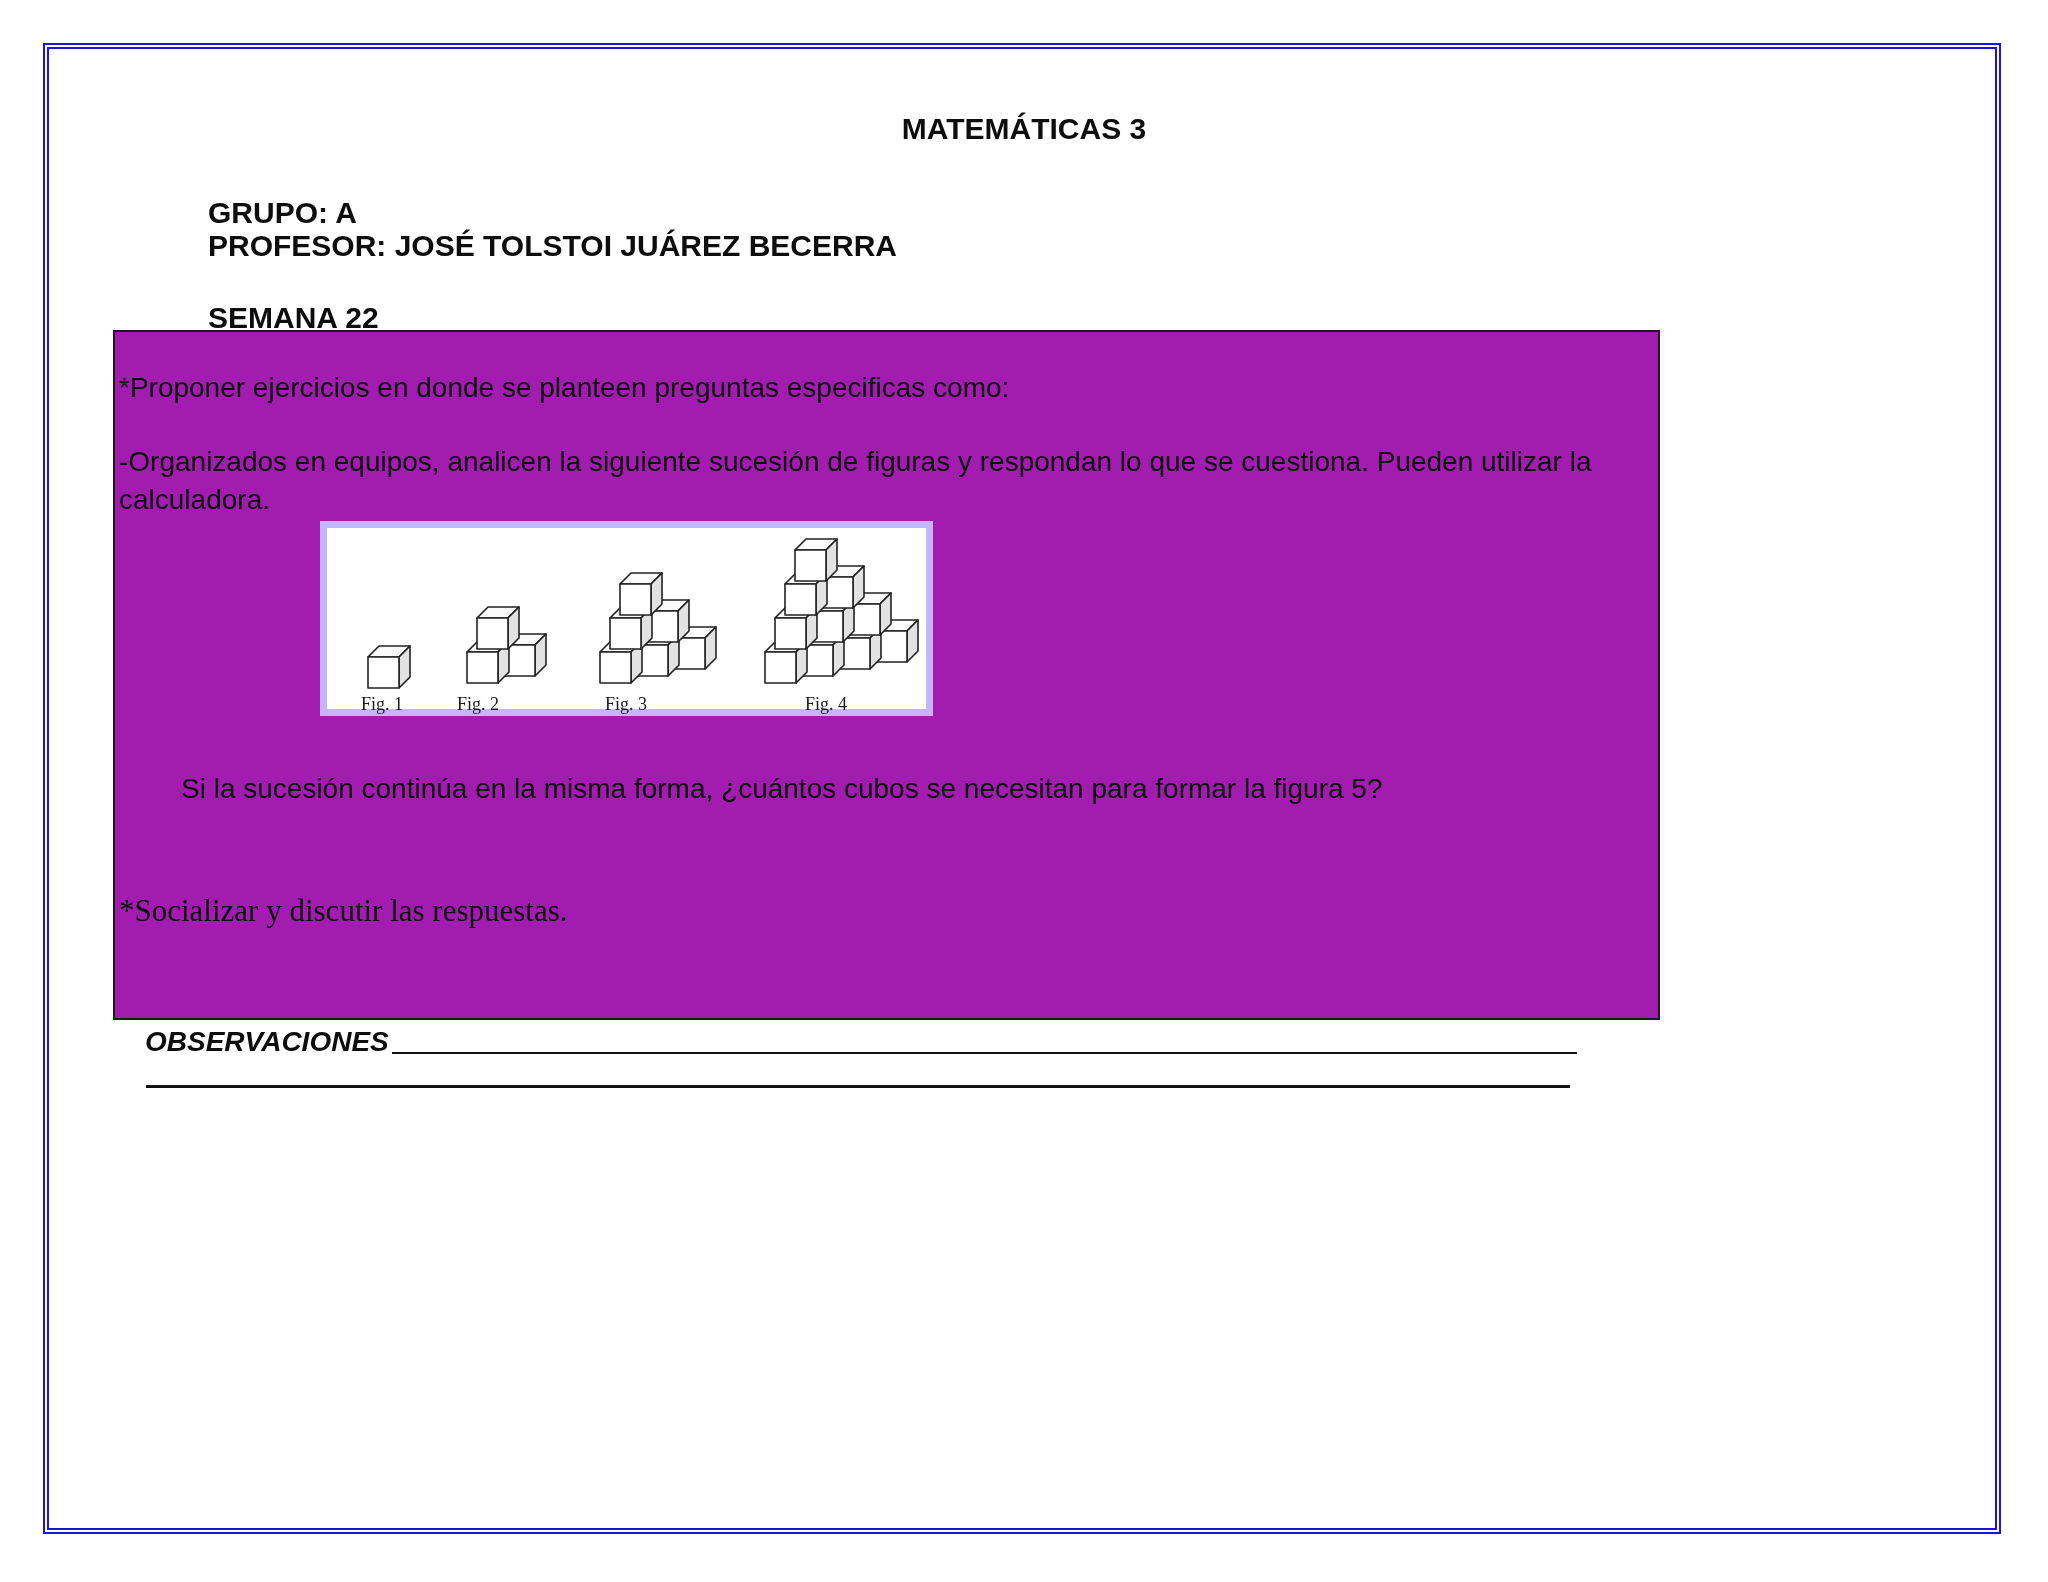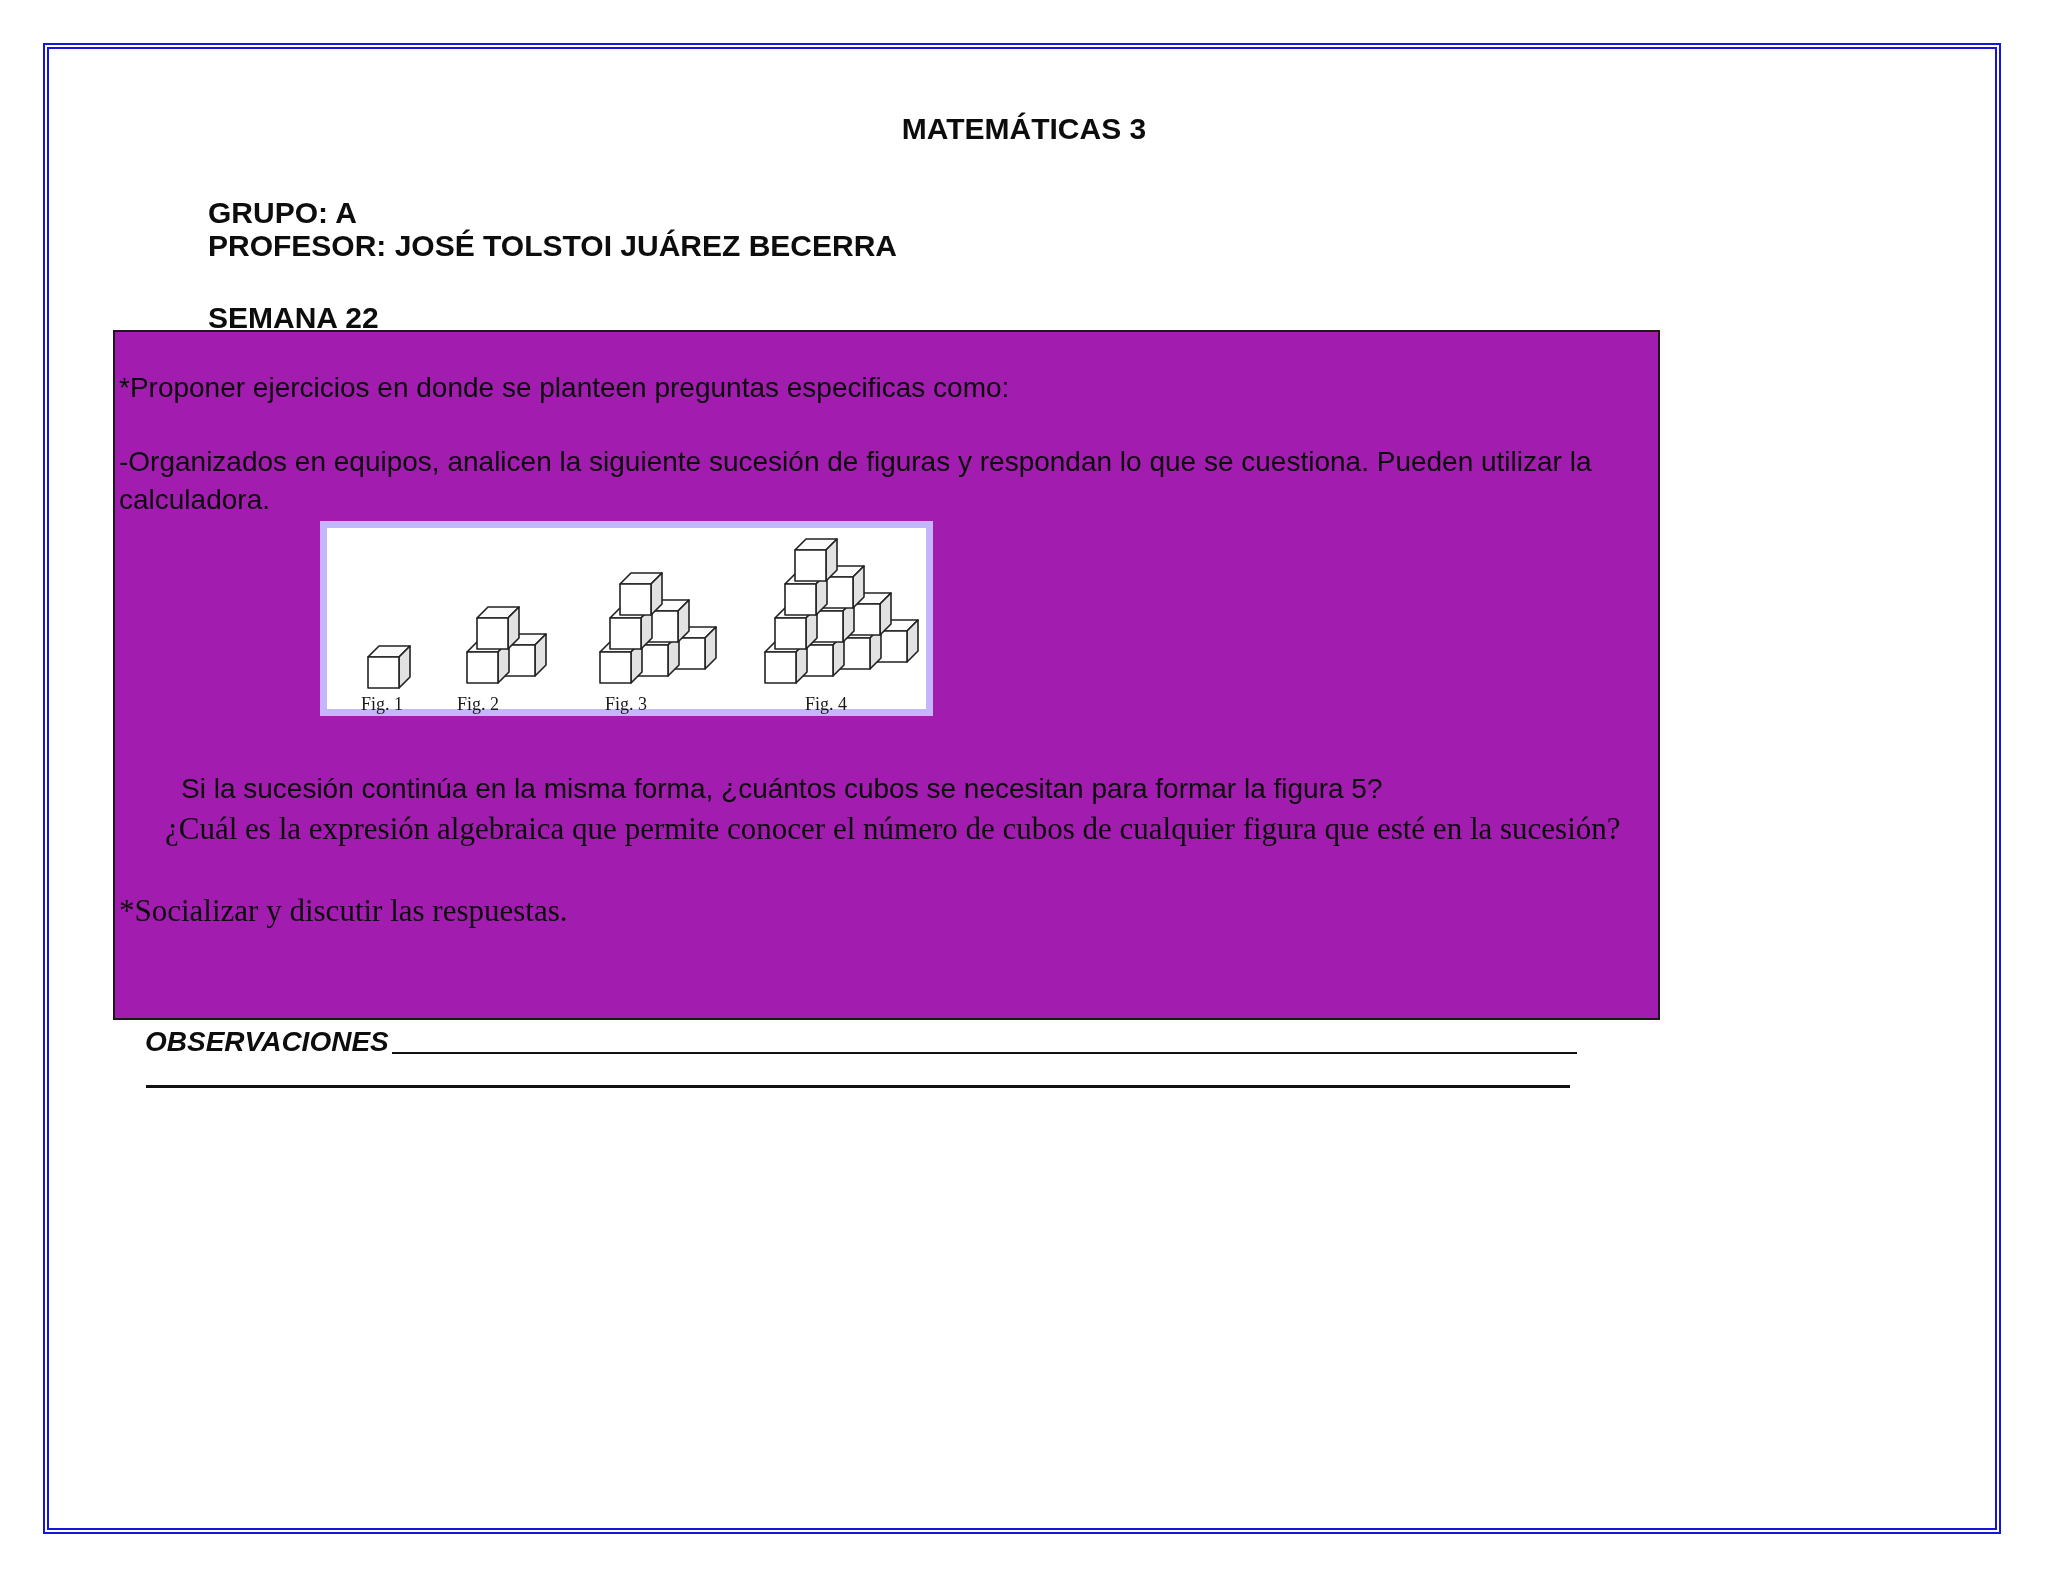--- a/index.html
+++ b/index.html
@@ -106,21 +106,20 @@
           <polygon points="499,22 510,11 510,42 499,53" fill="#e2e2e2" stroke="#222222" stroke-width="1.6" stroke-linejoin="round"></polygon>
           <polygon points="468,22 499,22 499,53 468,53" fill="#ffffff" stroke="#222222" stroke-width="1.6" stroke-linejoin="round"></polygon>
         </svg>
       <div class="fig-label" style="left:34px;">Fig. 1</div>
       <div class="fig-label" style="left:130px;">Fig. 2</div>
       <div class="fig-label" style="left:278px;">Fig. 3</div>
       <div class="fig-label" style="left:478px;">Fig. 4</div>
     </div>
 
     <div class="btxt" style="left:66px;top:440px;">Si la sucesión continúa en la misma forma, ¿cuántos cubos se necesitan para formar la figura 5?</div>
-    <div class="btxt serif" style="left:50px;top:478px;">¿Cuál es la expresión algebraica que permite conocer el número de cubos de cualquier figura que esté en la sucesión?</div>
     <div class="btxt serif" style="left:4px;top:560px;">*Socializar y discutir las respuestas.</div>
   </div>
 
   <div class="obs-label">OBSERVACIONES</div>
   <div class="rule" style="left:392px;top:1052px;width:1185px;height:2px;"></div>
   <div class="rule" style="left:146px;top:1085px;width:1424px;height:3px;"></div>
 
 </div>
 
 </body></html>

